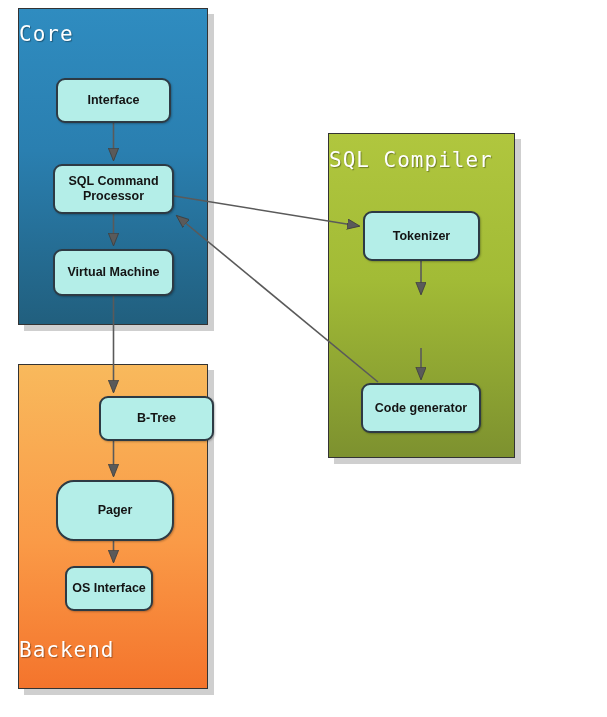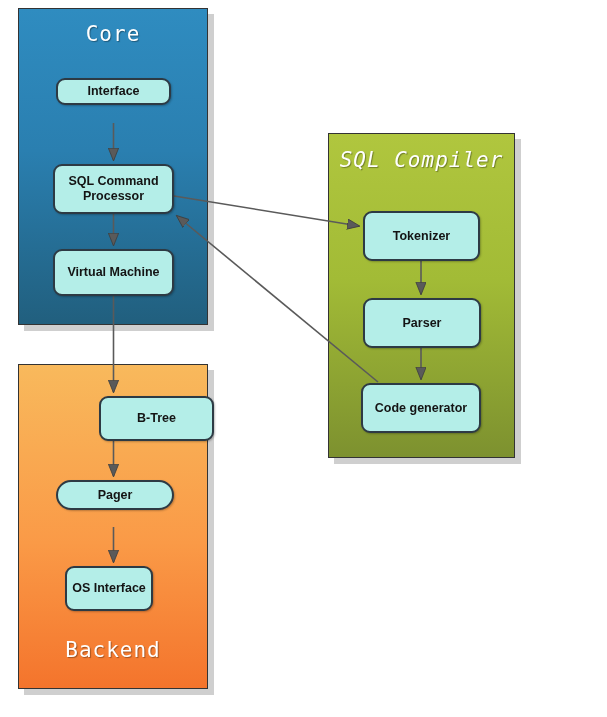--- a/index.html
+++ b/index.html
@@ -27,42 +27,41 @@
   .panel {
     position: absolute;
     box-sizing: border-box;
     border: 1.5px solid #333333;
     box-shadow: 6px 6px 0 0 #cfcfcf;
   }
   .panel-title {
     position: absolute;
     left: 0;
     width: 100%;
-    text-align: center;
     color: #ffffff;
     font-family: "DejaVu Sans Mono", "Liberation Mono", monospace;
     font-size: 21px;
     letter-spacing: 1px;
     text-shadow: 1px 1px 1px rgba(0,0,0,0.35);
     white-space: nowrap;
   }
 
   #panel-core {
     left: 18px; top: 8px;
     width: 190px; height: 317px;
     background: linear-gradient(to bottom, #2f8cc0 0%, #2a7fb0 45%, #215f7e 100%);
   }
   #panel-core .panel-title { top: 13px; }
 
   #panel-compiler {
     left: 328px; top: 133px;
     width: 187px; height: 325px;
     background: linear-gradient(to bottom, #b0c63e 0%, #a2bb36 45%, #7d912f 100%);
   }
-  #panel-compiler .panel-title { top: 14px; font-style: italic; }
+  #panel-compiler .panel-title { top: 14px; }
 
   #panel-backend {
     left: 18px; top: 364px;
     width: 190px; height: 325px;
     background: linear-gradient(to bottom, #f8b95c 0%, #fa9a47 55%, #f4742c 100%);
   }
   #panel-backend .panel-title { bottom: 26px; margin-top: 35px; }
 
   
   .node {
@@ -76,26 +75,26 @@
     font-weight: bold;
     display: flex;
     align-items: center;
     justify-content: center;
     text-align: center;
     line-height: 1.18;
     box-shadow: 1px 1px 2px rgba(0,0,0,0.25);
     white-space: pre-line;
   }
 
-  #node-interface        { left: 56px;  top: 78px;  width: 115px; height: 27px; }
+  #node-interface        { left: 56px;  top: 78px;  width: 115px; height: 45px; }
   #node-sql-cmd          { left: 53px;  top: 164px; width: 121px; height: 50px; text-align: center; }
   #node-virtual-machine  { left: 53px;  top: 249px; width: 121px; height: 47px; }
 
   #node-btree            { left: 56px;  top: 396px; width: 115px; height: 45px; margin-left: 43px; }
-  #node-pager            { left: 56px;  top: 480px; width: 118px; height: 30px; border-radius: 18px; }
+  #node-pager            { left: 56px;  top: 480px; width: 118px; height: 61px; border-radius: 18px; }
   #node-os-interface     { left: 65px;  top: 566px; width: 88px; height: 45px; }
 
   #node-tokenizer        { left: 363px; top: 211px; width: 117px; height: 50px; }
   #node-parser           { left: 363px; top: 298px; width: 118px; height: 50px; }
   #node-code-generator   { left: 361px; top: 383px; width: 120px; height: 50px; }
 
   
   #connectors {
     position: absolute;
     left: 0; top: 0;
@@ -145,20 +144,19 @@
 
     <line x1="378" y1="382" x2="177" y2="216" stroke="#5a5a5a" stroke-width="1.6" marker-end="url(#arrowhead)"></line>
   </svg>
 
   <div class="node" id="node-interface">Interface</div>
   <div class="node" id="node-sql-cmd">SQL Command
 Processor</div>
   <div class="node" id="node-tokenizer">Tokenizer</div>
 
   <div class="node" id="node-virtual-machine">Virtual Machine</div>
-  <div class="node" id="node-parser">Parser</div>
   <div class="node" id="node-code-generator">Code generator</div>
 
   <div class="node" id="node-btree">B-Tree</div>
   <div class="node" id="node-pager">Pager</div>
   <div class="node" id="node-os-interface">OS Interface</div>
 
 </div>
 
 </body></html>

